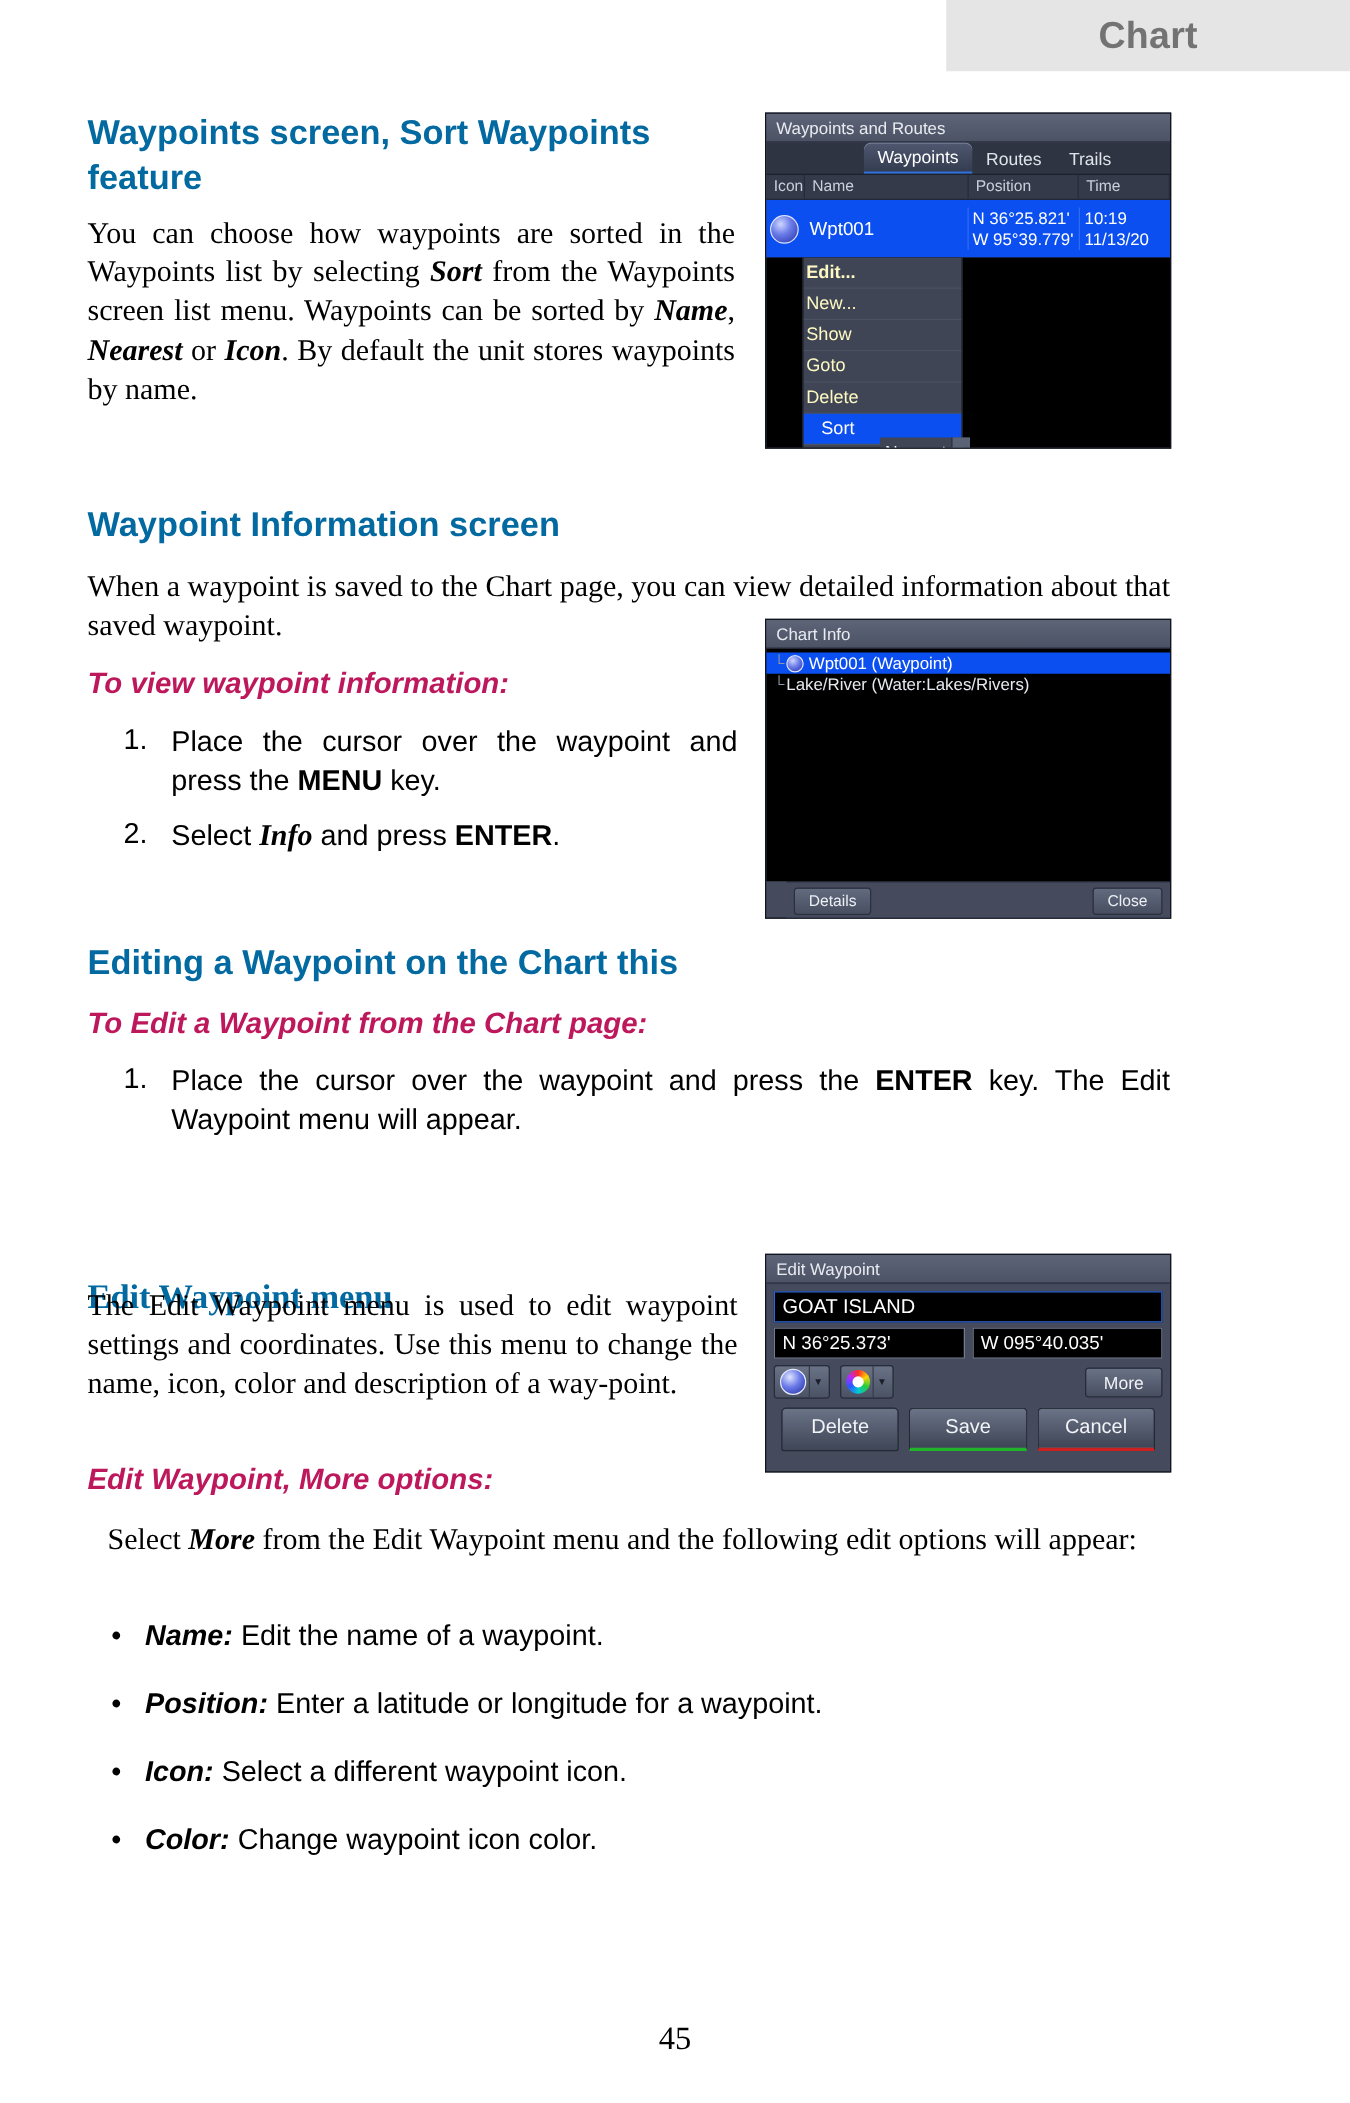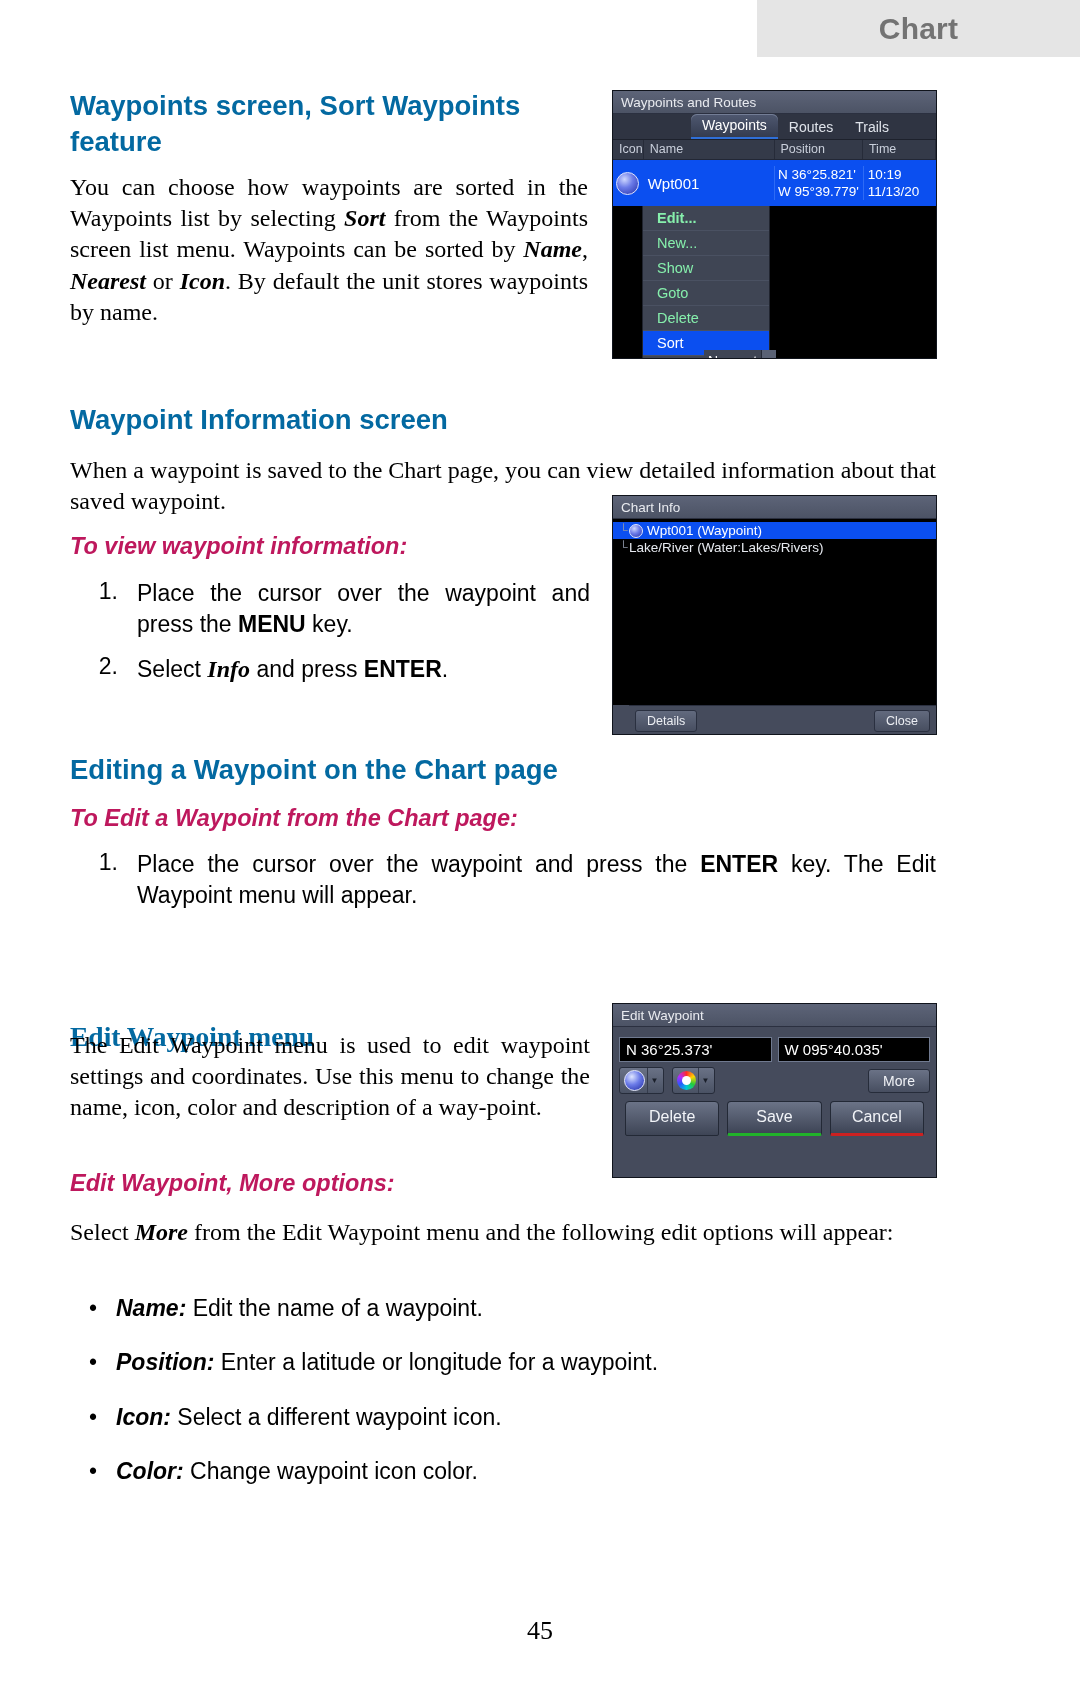--- a/index.html
+++ b/index.html
@@ -211,23 +211,23 @@
     left: 29px;
     top: 0;
     width: 126px;
     background: #3f4554;
     border: 1px solid #20242f;
     border-top: none;
   }
   .ctxmenu .mi {
     height: 24px;
     line-height: 24px;
-    padding-left: 14px;
+    padding-left: 2px;
     font-size: 14.5px;
-    color: #86efac;
+    color: #fef9c3;
     border-bottom: 1px solid #4a5162;
   }
   .ctxmenu .mi.first { font-weight: bold; }
   .ctxmenu .mi.sel { background: #0b4ff0; color: #fff; padding-left: 14px; }
 
   .sort-combo {
     position: absolute;
     left: 91px;
     top: 144px;
     width: 72px;
@@ -473,38 +473,38 @@
       <span class="tree-stub">└</span>
       <span>Lake/River (Water:Lakes/Rivers)</span>
     </div>
   </div>
   <div class="ci-footer">
     <div class="smallbtn">Details</div>
     <div class="smallbtn">Close</div>
   </div>
 </div>
 
-<h2 class="sec-head" style="position:absolute; left:70px; top:752px; width:860px;">Editing a Waypoint on the Chart page</h2>
+<h2 class="sec-head" style="position:absolute; left:70px; top:752px; width:860px;">Editing a Waypoint on the Chart this</h2>
 
 <h3 class="sub-head" style="position:absolute; left:70px; top:805px; width:700px;">To Edit a Waypoint from the Chart page:</h3>
 
 <ol class="steps" style="position:absolute; left:70px; top:849px; width:866px;">
   <li class="step-row">
     <span class="step-num">1.</span>
     <span class="step-text"><span>Place the cursor over the waypoint and press the </span><b>ENTER</b><span> key. The Edit Waypoint menu will appear.</span></span>
   </li>
 </ol>
 
 <h2 class="sec-head" style="position:absolute; left:70px; top:1019px; width:560px;font-family:Liberation Serif, serif;">Edit Waypoint menu</h2>
 
 <p class="body" style="position:absolute; left:70px; top:1030px; width:520px;">The Edit Waypoint menu is used to edit waypoint settings and coordinates. Use this menu to change the name, icon, color and description of a way-point.</p>
 
 <h3 class="sub-head" style="position:absolute; left:70px; top:1170px; width:560px;">Edit Waypoint, More options:</h3>
 
-<p class="body" style="position:absolute; left:70px; top:1217px; width:866px;"><span>Select </span><i class="bi">More</i><span> from the Edit Waypoint menu and the following edit options will appear:</span></p>
+<p class="body" style="position:absolute; left:86px; top:1217px; width:866px;"><span>Select </span><i class="bi">More</i><span> from the Edit Waypoint menu and the following edit options will appear:</span></p>
 
 <ul class="bullets" style="position:absolute; left:70px; top:1293px; width:866px;">
   <li class="bullet-row">
     <span class="bullet-dot">•</span>
     <span class="bullet-text"><span class="lbl">Name:</span><span> Edit the name of a waypoint.</span></span>
   </li>
   <li class="bullet-row">
     <span class="bullet-dot">•</span>
     <span class="bullet-text"><span class="lbl">Position:</span><span> Enter a latitude or longitude for a waypoint.</span></span>
   </li>
@@ -514,20 +514,21 @@
   </li>
   <li class="bullet-row">
     <span class="bullet-dot">•</span>
     <span class="bullet-text"><span class="lbl">Color:</span><span> Change waypoint icon color.</span></span>
   </li>
 </ul>
 
 <div class="device" id="editwpt-panel">
   <div class="dev-title">Edit Waypoint</div>
   <div class="ew-body">
+    <div class="ew-field">GOAT ISLAND</div>
     <div class="ew-coords">
       <div class="ew-field">N 36°25.373'</div>
       <div class="ew-field">W 095°40.035'</div>
     </div>
     <div class="ew-controls">
       <div class="pickbtn">
         <span class="swatch-dot"></span>
         <span class="caret">▼</span>
       </div>
       <div class="pickbtn">

